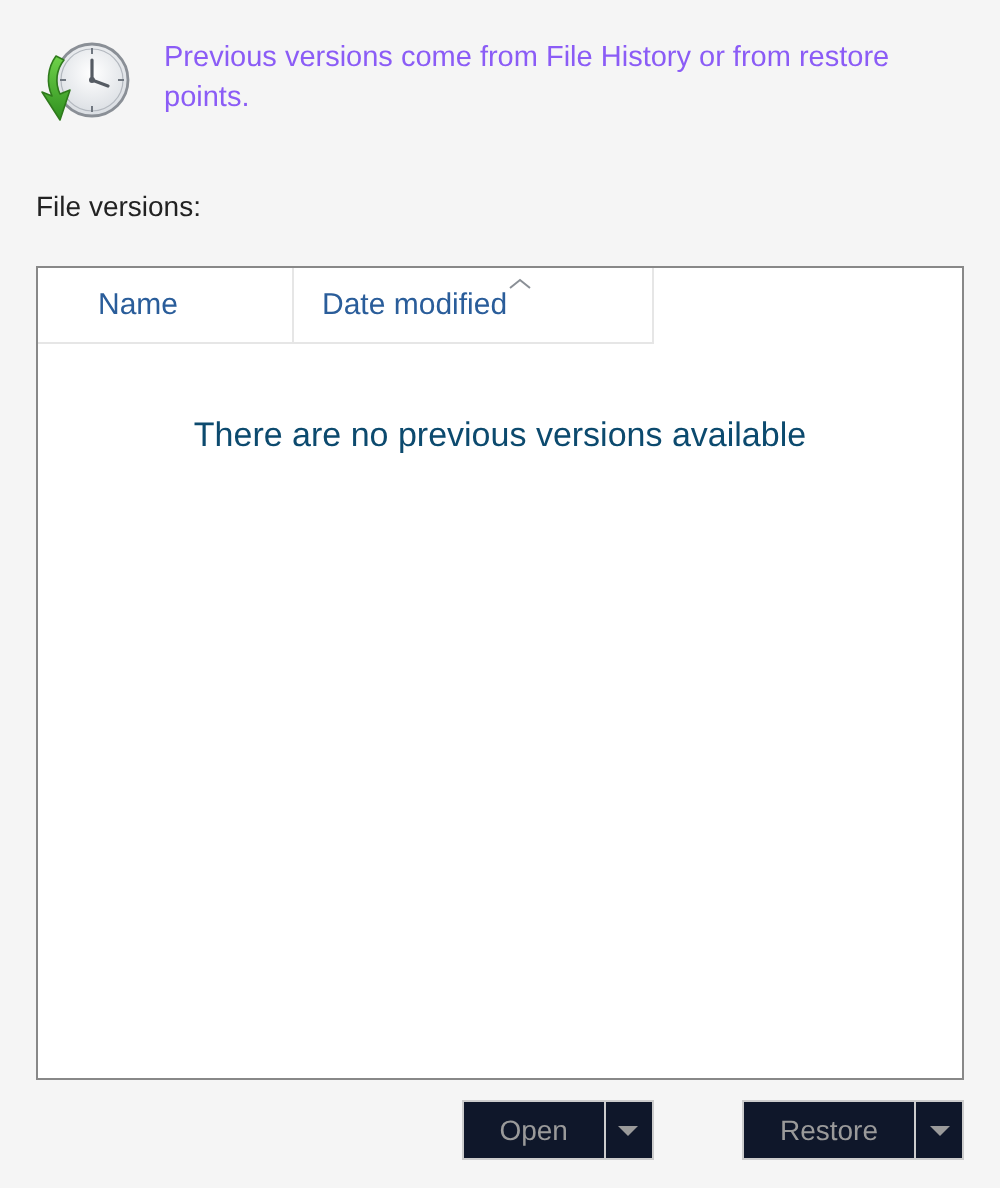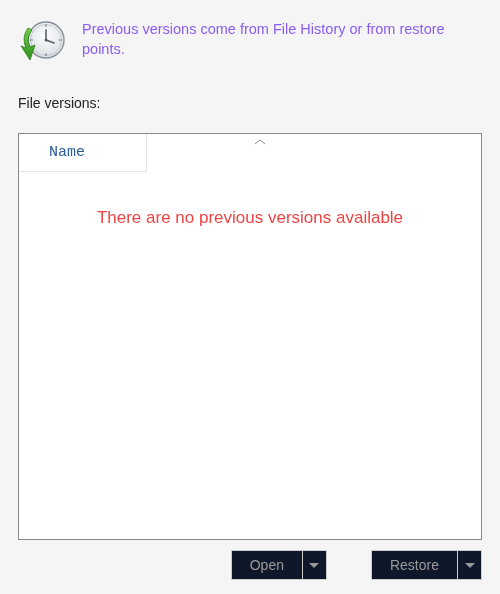--- a/index.html
+++ b/index.html
@@ -62,41 +62,40 @@
       padding: 8px 14px 8px 14px;
       border-right: 1px solid #e6e6e6;
       border-bottom: 1px solid #e6e6e6;
       display: flex;
       align-items: center;
       cursor: default;
     }
     .col-name {
       width: 128px;
       padding-left: 30px;
-      font-family: Liberation Mono, monospace;
     }
     .col-date {
       width: 180px;
     }
     .col-rest {
       flex: 1;
       border-right: none;
       border-bottom: none;
     }
     .sort-arrow {
       position: absolute;
       top: -2px;
       left: 235px;
       width: 0;
       height: 0;
       pointer-events: none;
     }
     .empty-msg {
       text-align: center;
-      color: #ef4444;
+      color: #0c4a6e;
       font-size: 17px;
       padding-top: 36px;
     }
     .button-row {
       display: flex;
       justify-content: flex-end;
       gap: 10px;
       margin-top: 10px;
     }
     .split-button {
@@ -170,20 +169,21 @@
   <div class="file-versions-label">File versions:</div>
 
   <div class="list-box">
     <span class="sort-arrow">
       <svg width="12" height="6" viewBox="0 0 12 6">
         <path d="M1 5 L6 1 L11 5" fill="none" stroke="#8a8f96" stroke-width="1"></path>
       </svg>
     </span>
     <div class="list-header">
       <div class="list-header-cell col-name">Name</div>
+      <div class="list-header-cell col-date">Date modified</div>
       <div class="list-header-cell col-rest"></div>
     </div>
     <div class="empty-msg">There are no previous versions available</div>
   </div>
 
   <div class="button-row">
     <div class="split-button">
       <div class="split-button-main">Open</div>
       <div class="split-button-drop">
         <span class="drop-triangle"></span>

